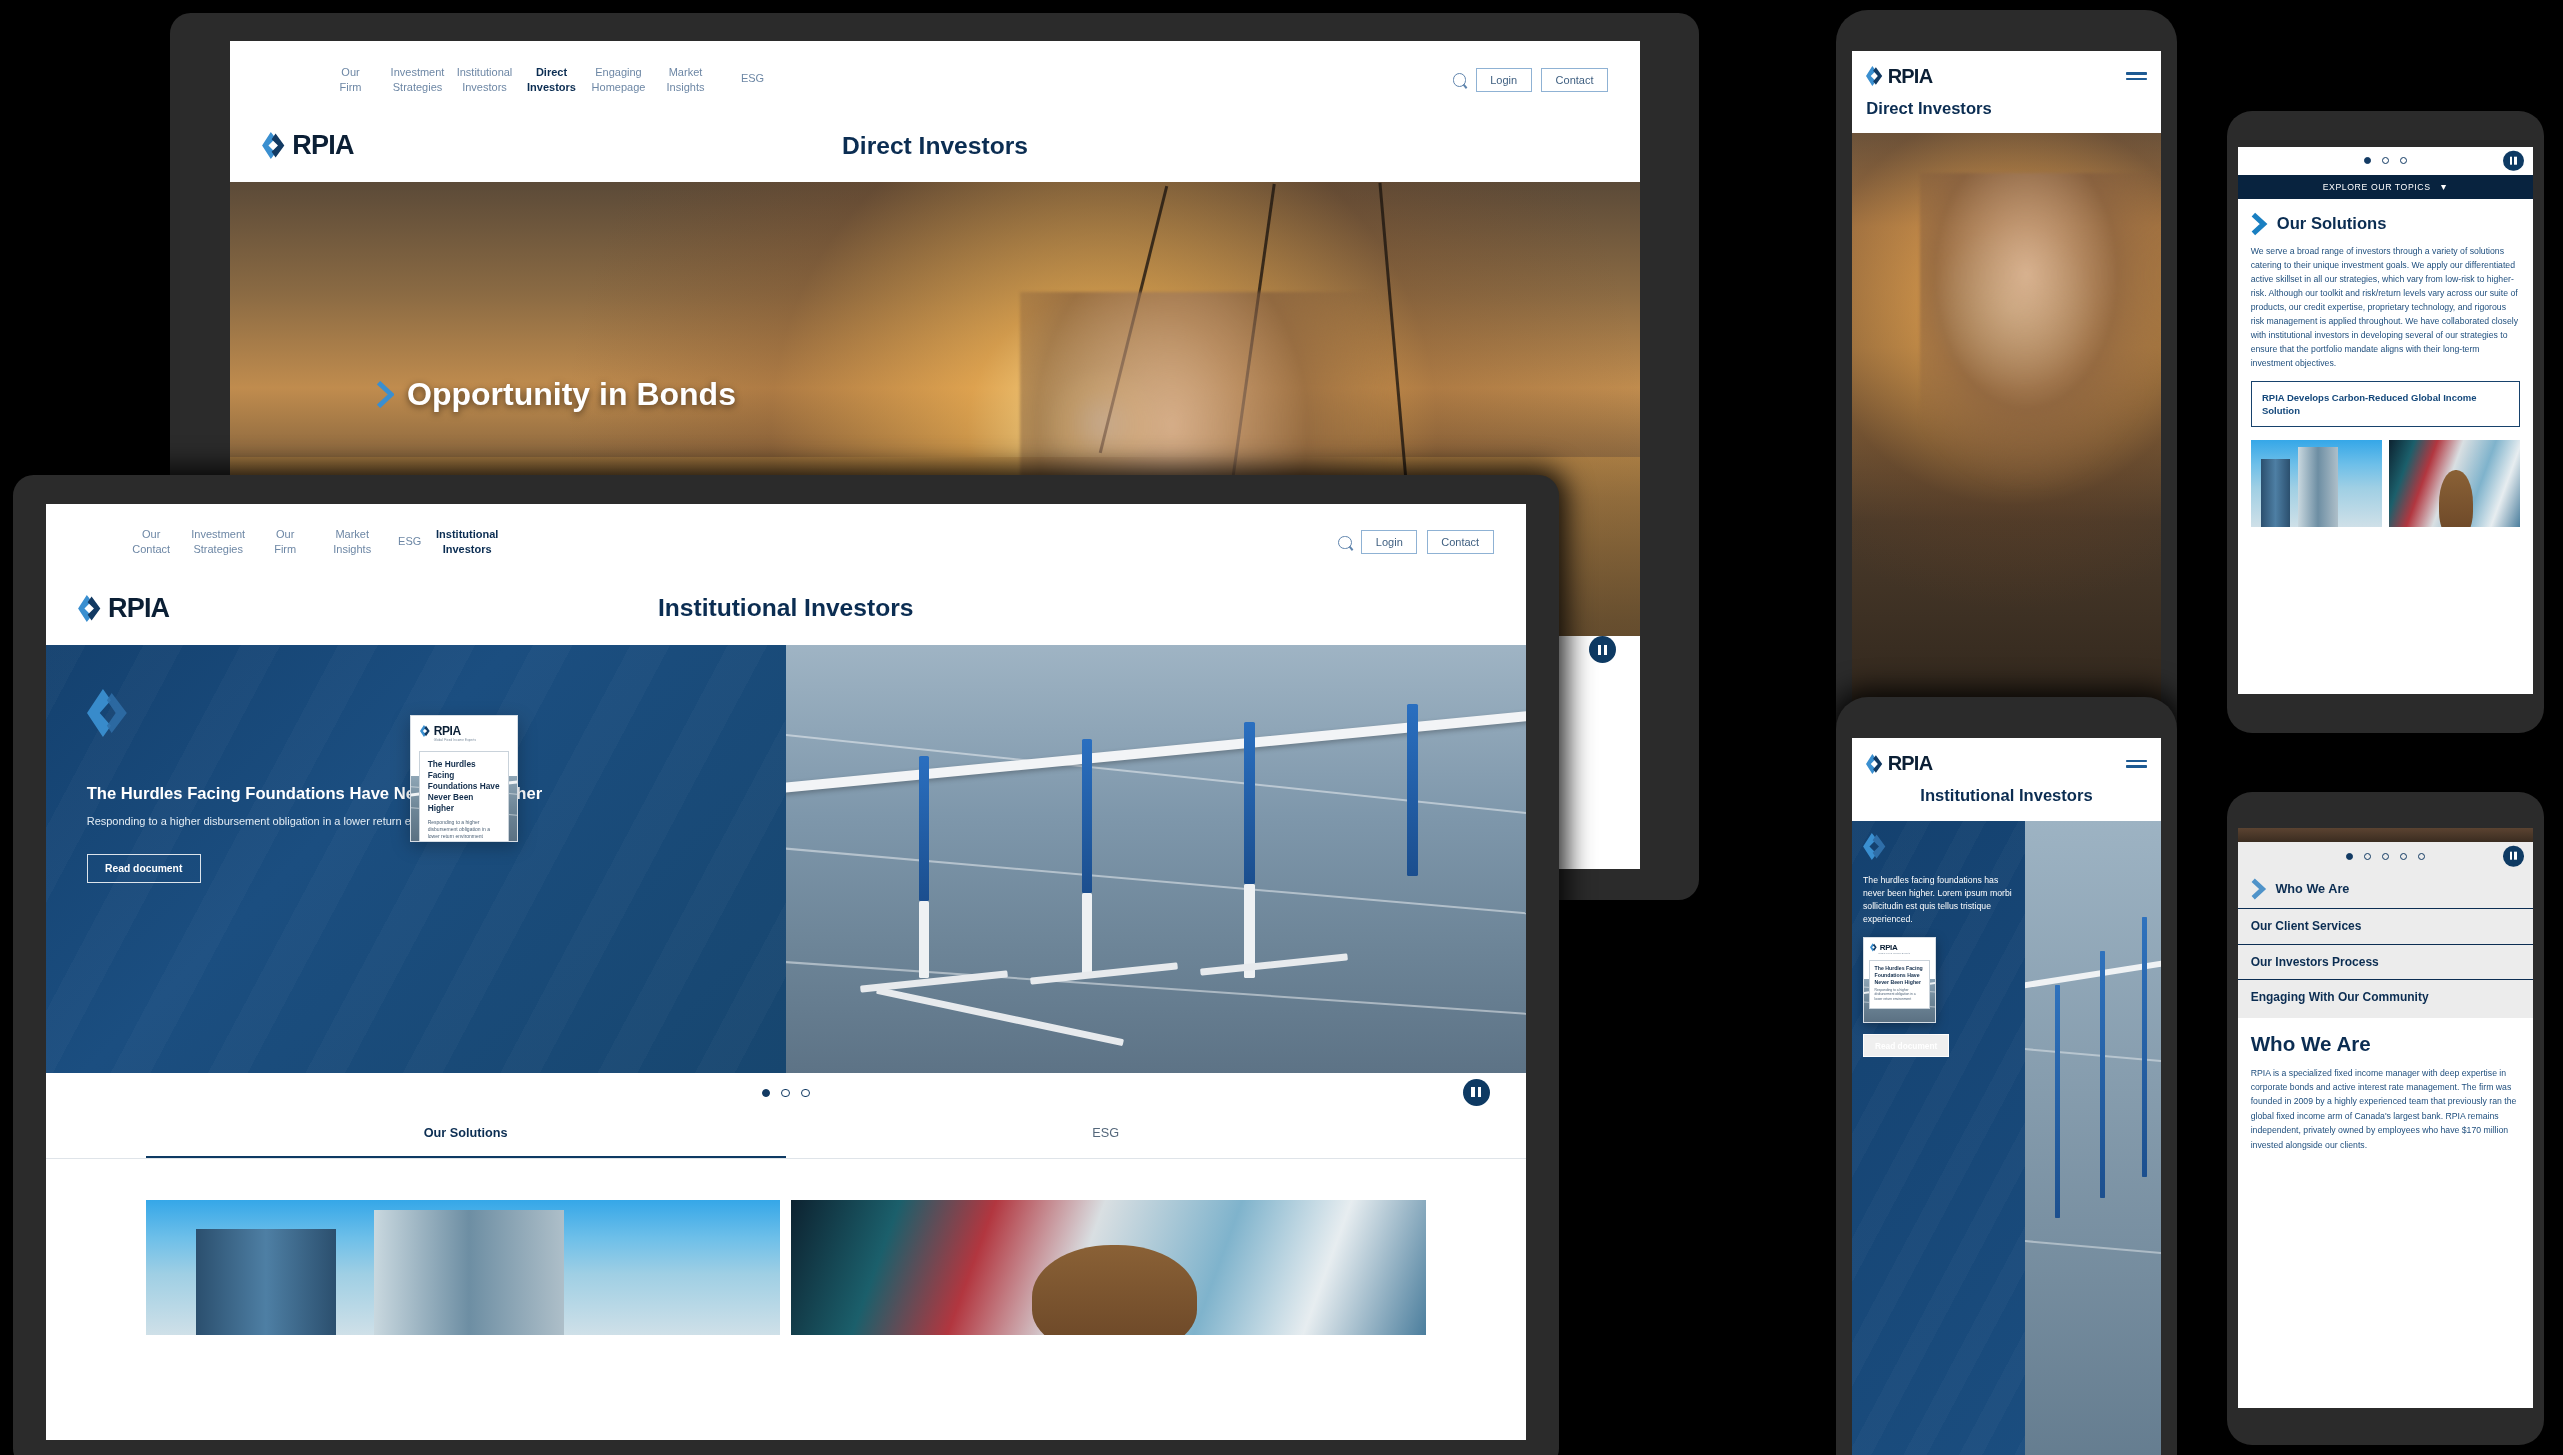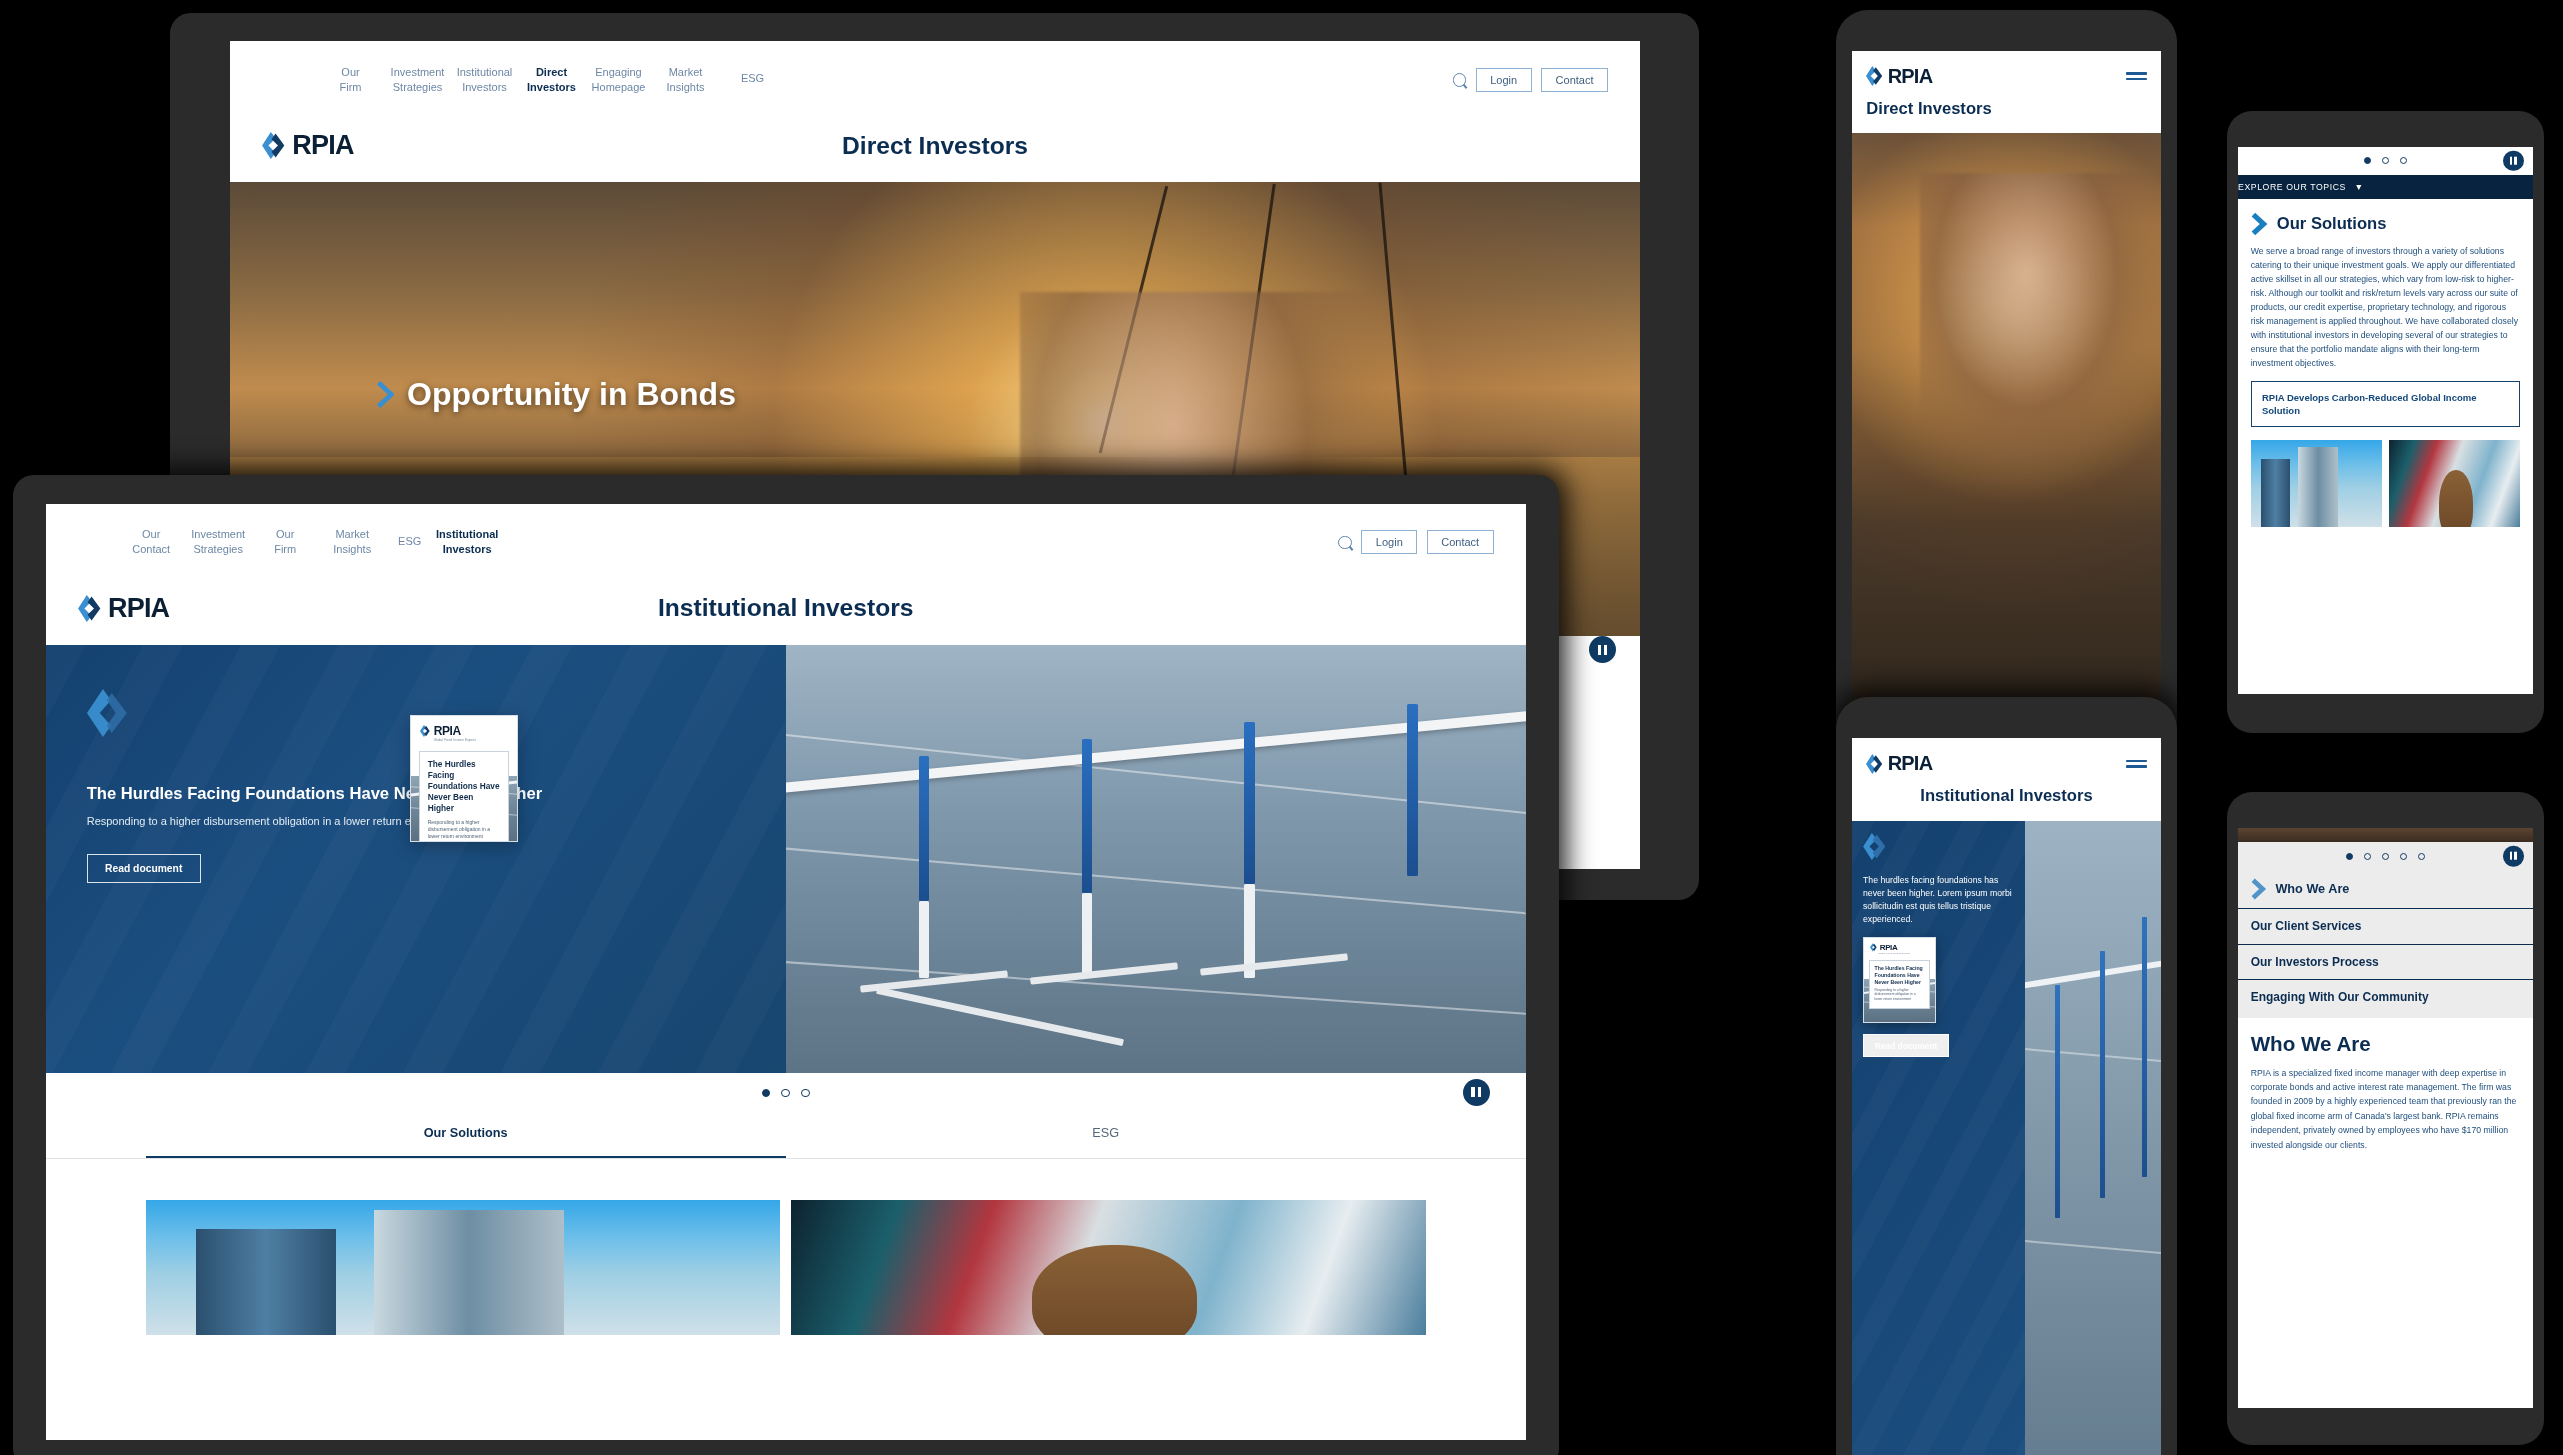--- a/index.html
+++ b/index.html
@@ -211,21 +211,21 @@
   .m-body { color:#fff; font-size:8.7px; line-height:1.5; position:relative; z-index:2; font-family:"Liberation Sans",sans-serif;}
   .m-readbtn { display:inline-block; border:0.8px solid rgba(255,255,255,.9); color:#fff; font-size:8.3px;
     font-weight:bold; padding:5.5px 11px; position:relative; z-index:2; cursor:pointer; font-family:"Liberation Sans",sans-serif;}
 
   
   .t-carouselbar { display:flex; align-items:center; justify-content:center; padding:10.3px 0; position:relative; background:#fff;}
   .t-carouselbar .pausebtn { position:absolute; right:9.5px; top:50%; transform:translateY(-50%); width:20.6px;height:20.6px;}
   .t-carouselbar .pausebtn i { width:2.4px; height:8px; margin:0 1.2px;}
   .t-dot { width:7.1px;height:7.1px;border-radius:50%;border:1.2px solid #123a63; margin:0 5.5px; cursor:pointer;}
   .t-dot.on{background:#123a63;}
-  .t-explore { background:#08233f; color:#ffffff; text-align:left; font-size:8.7px; letter-spacing:0.6px;
+  .t-explore { background:#08233f; color:#ffffff; text-align:center; font-size:8.7px; letter-spacing:0.6px;
     padding:7.1px 0; cursor:pointer; font-family:"Liberation Sans",sans-serif;}
   .t-head { display:flex; align-items:center; gap:8.7px; padding:12.7px 12.7px 8px 12.7px;}
   .t-head .htxt { font-size:16.6px; font-weight:bold; color:#0b2d52; font-family:"Liberation Sans",sans-serif;}
   .t-para { font-size:8.7px; line-height:1.62; color:#1e4e7d; padding:0 12.7px 11px 12.7px; font-family:"Liberation Sans",sans-serif;}
   .t-cardlink { margin:0 12.7px 12.7px 12.7px; border:0.8px solid #17426c; padding:8.7px 10.3px;
     font-size:9.5px; font-weight:bold; color:#14487b; line-height:1.4; cursor:pointer; font-family:"Liberation Sans",sans-serif;}
   .t-listitem { padding:10.3px 12.7px; border-top:0.8px solid #0b2d52; font-size:12px; font-weight:bold;
     color:#0b2d52; cursor:pointer; font-family:"Liberation Sans",sans-serif;}
   .t-bigtitle { font-size:20.6px; font-weight:bold; color:#0b2d52; padding:14.3px 12.7px 9.5px 12.7px; font-family:"Liberation Sans",sans-serif;}
 </style>

